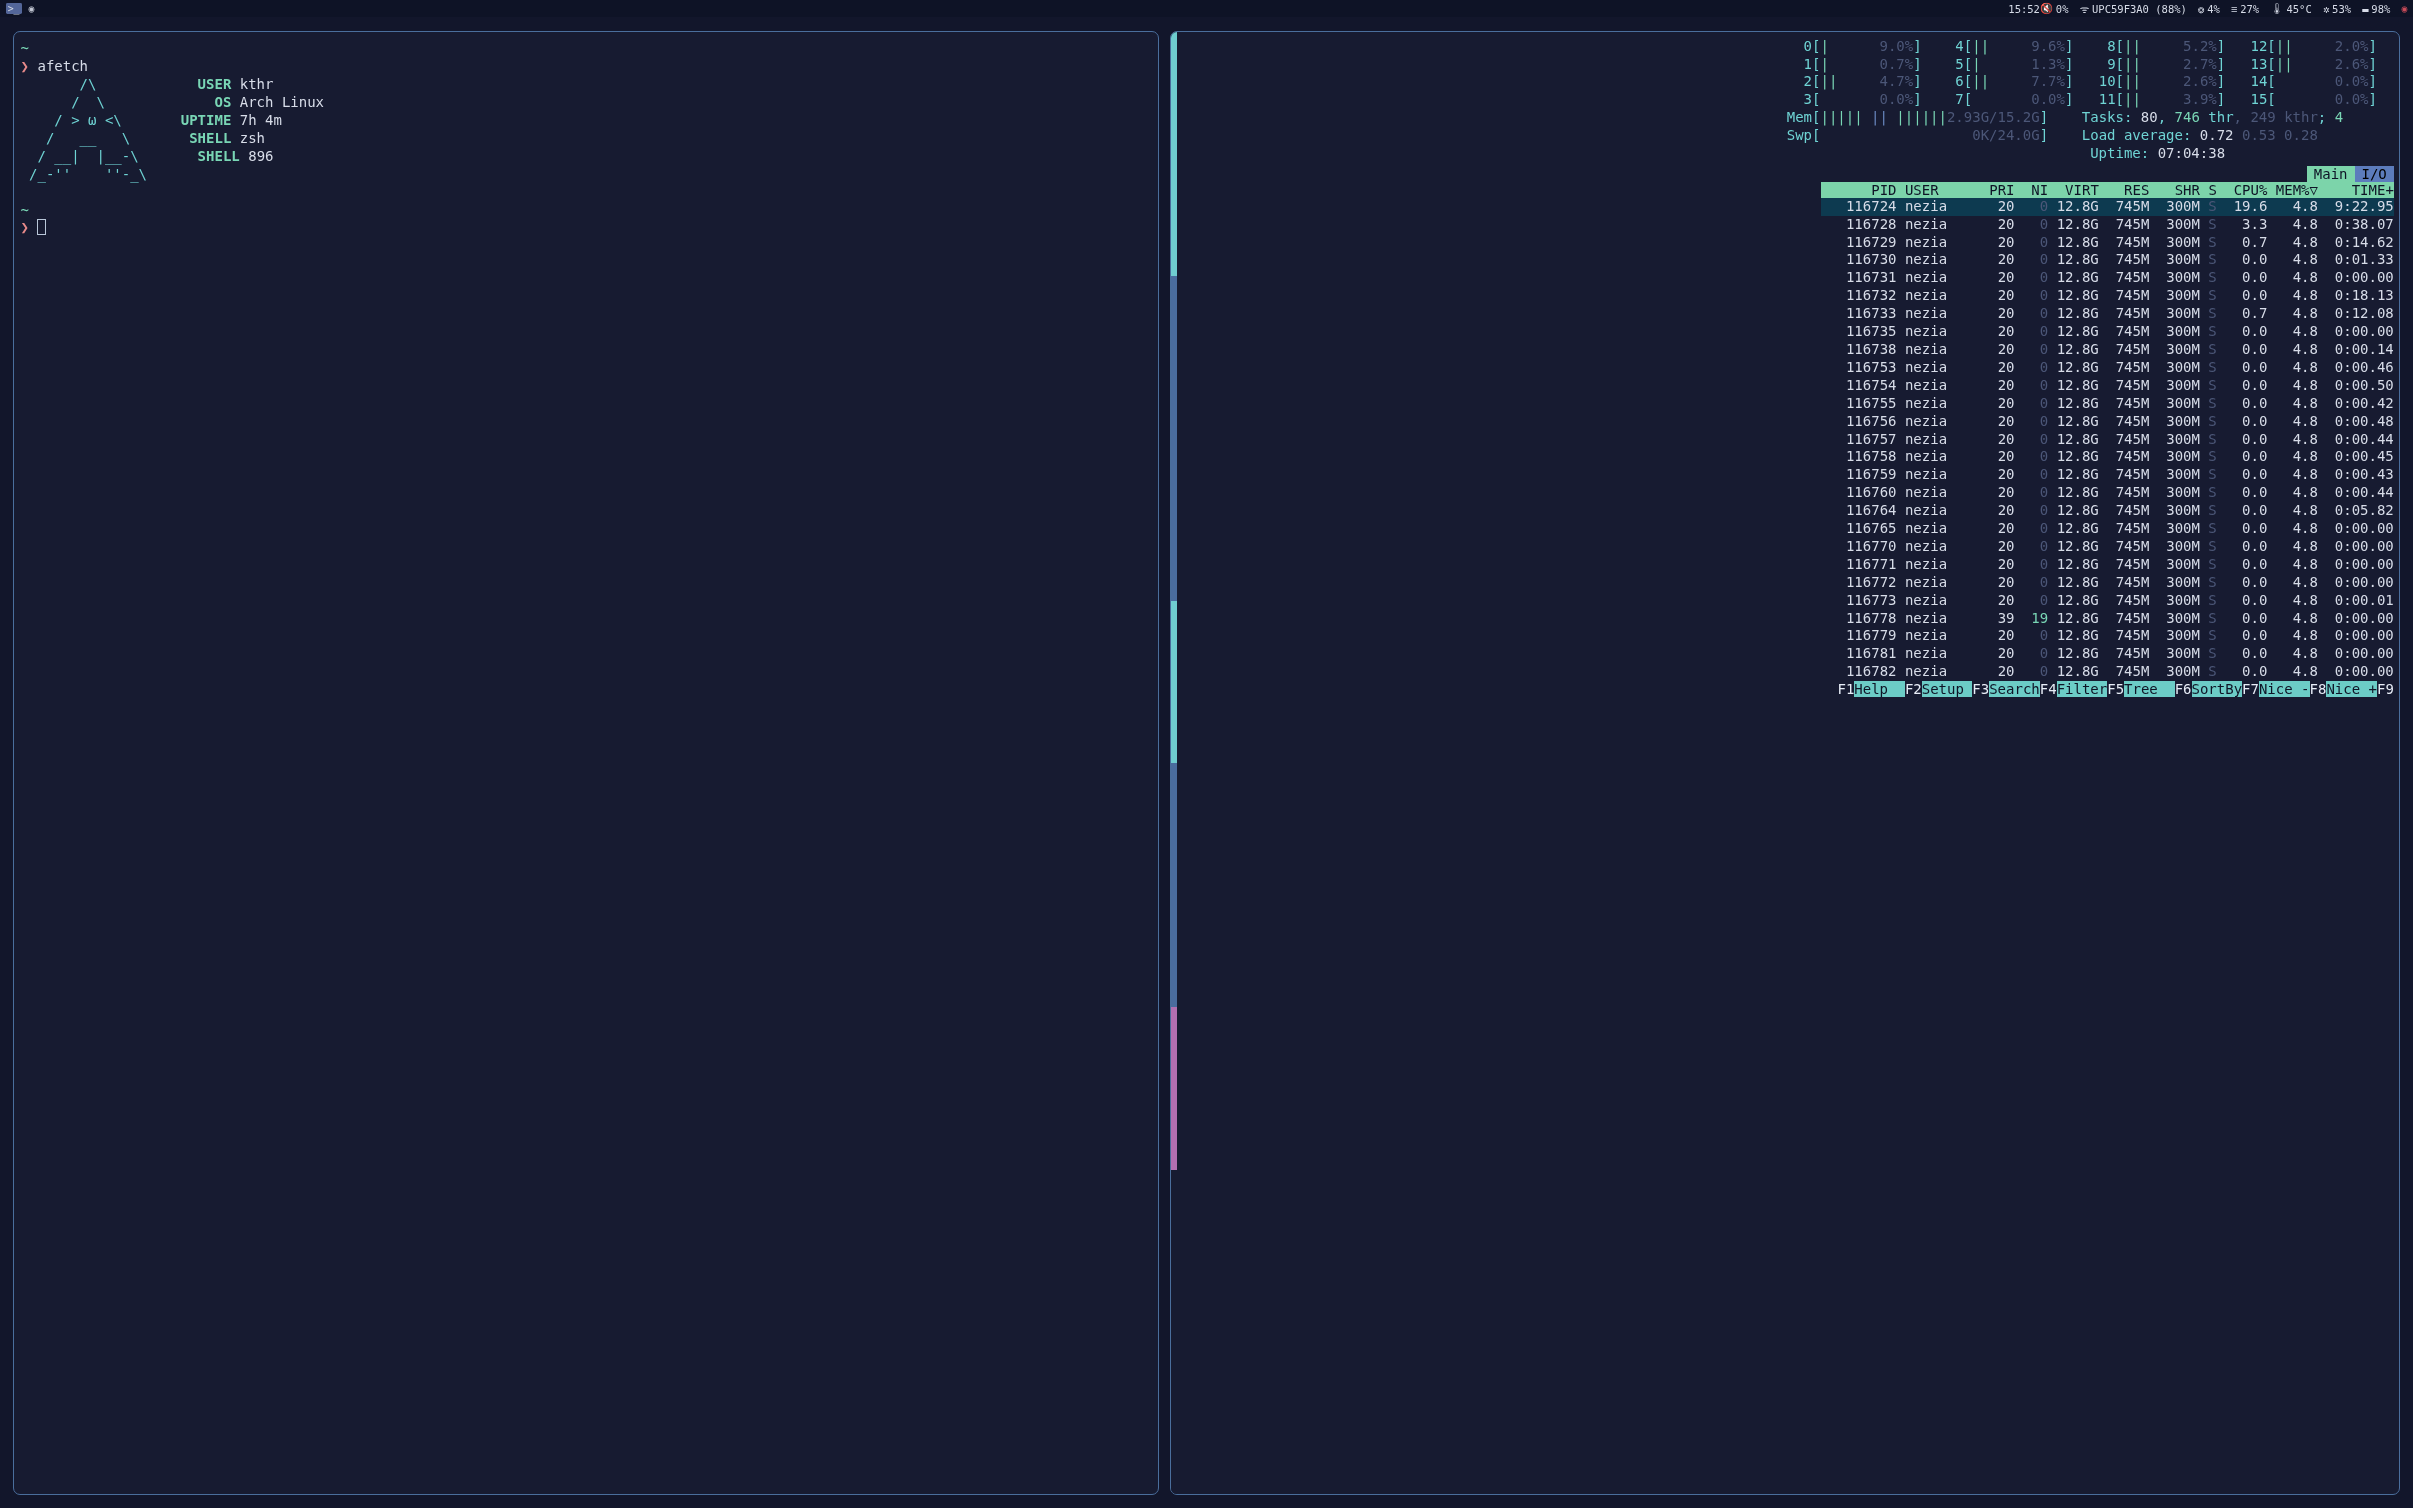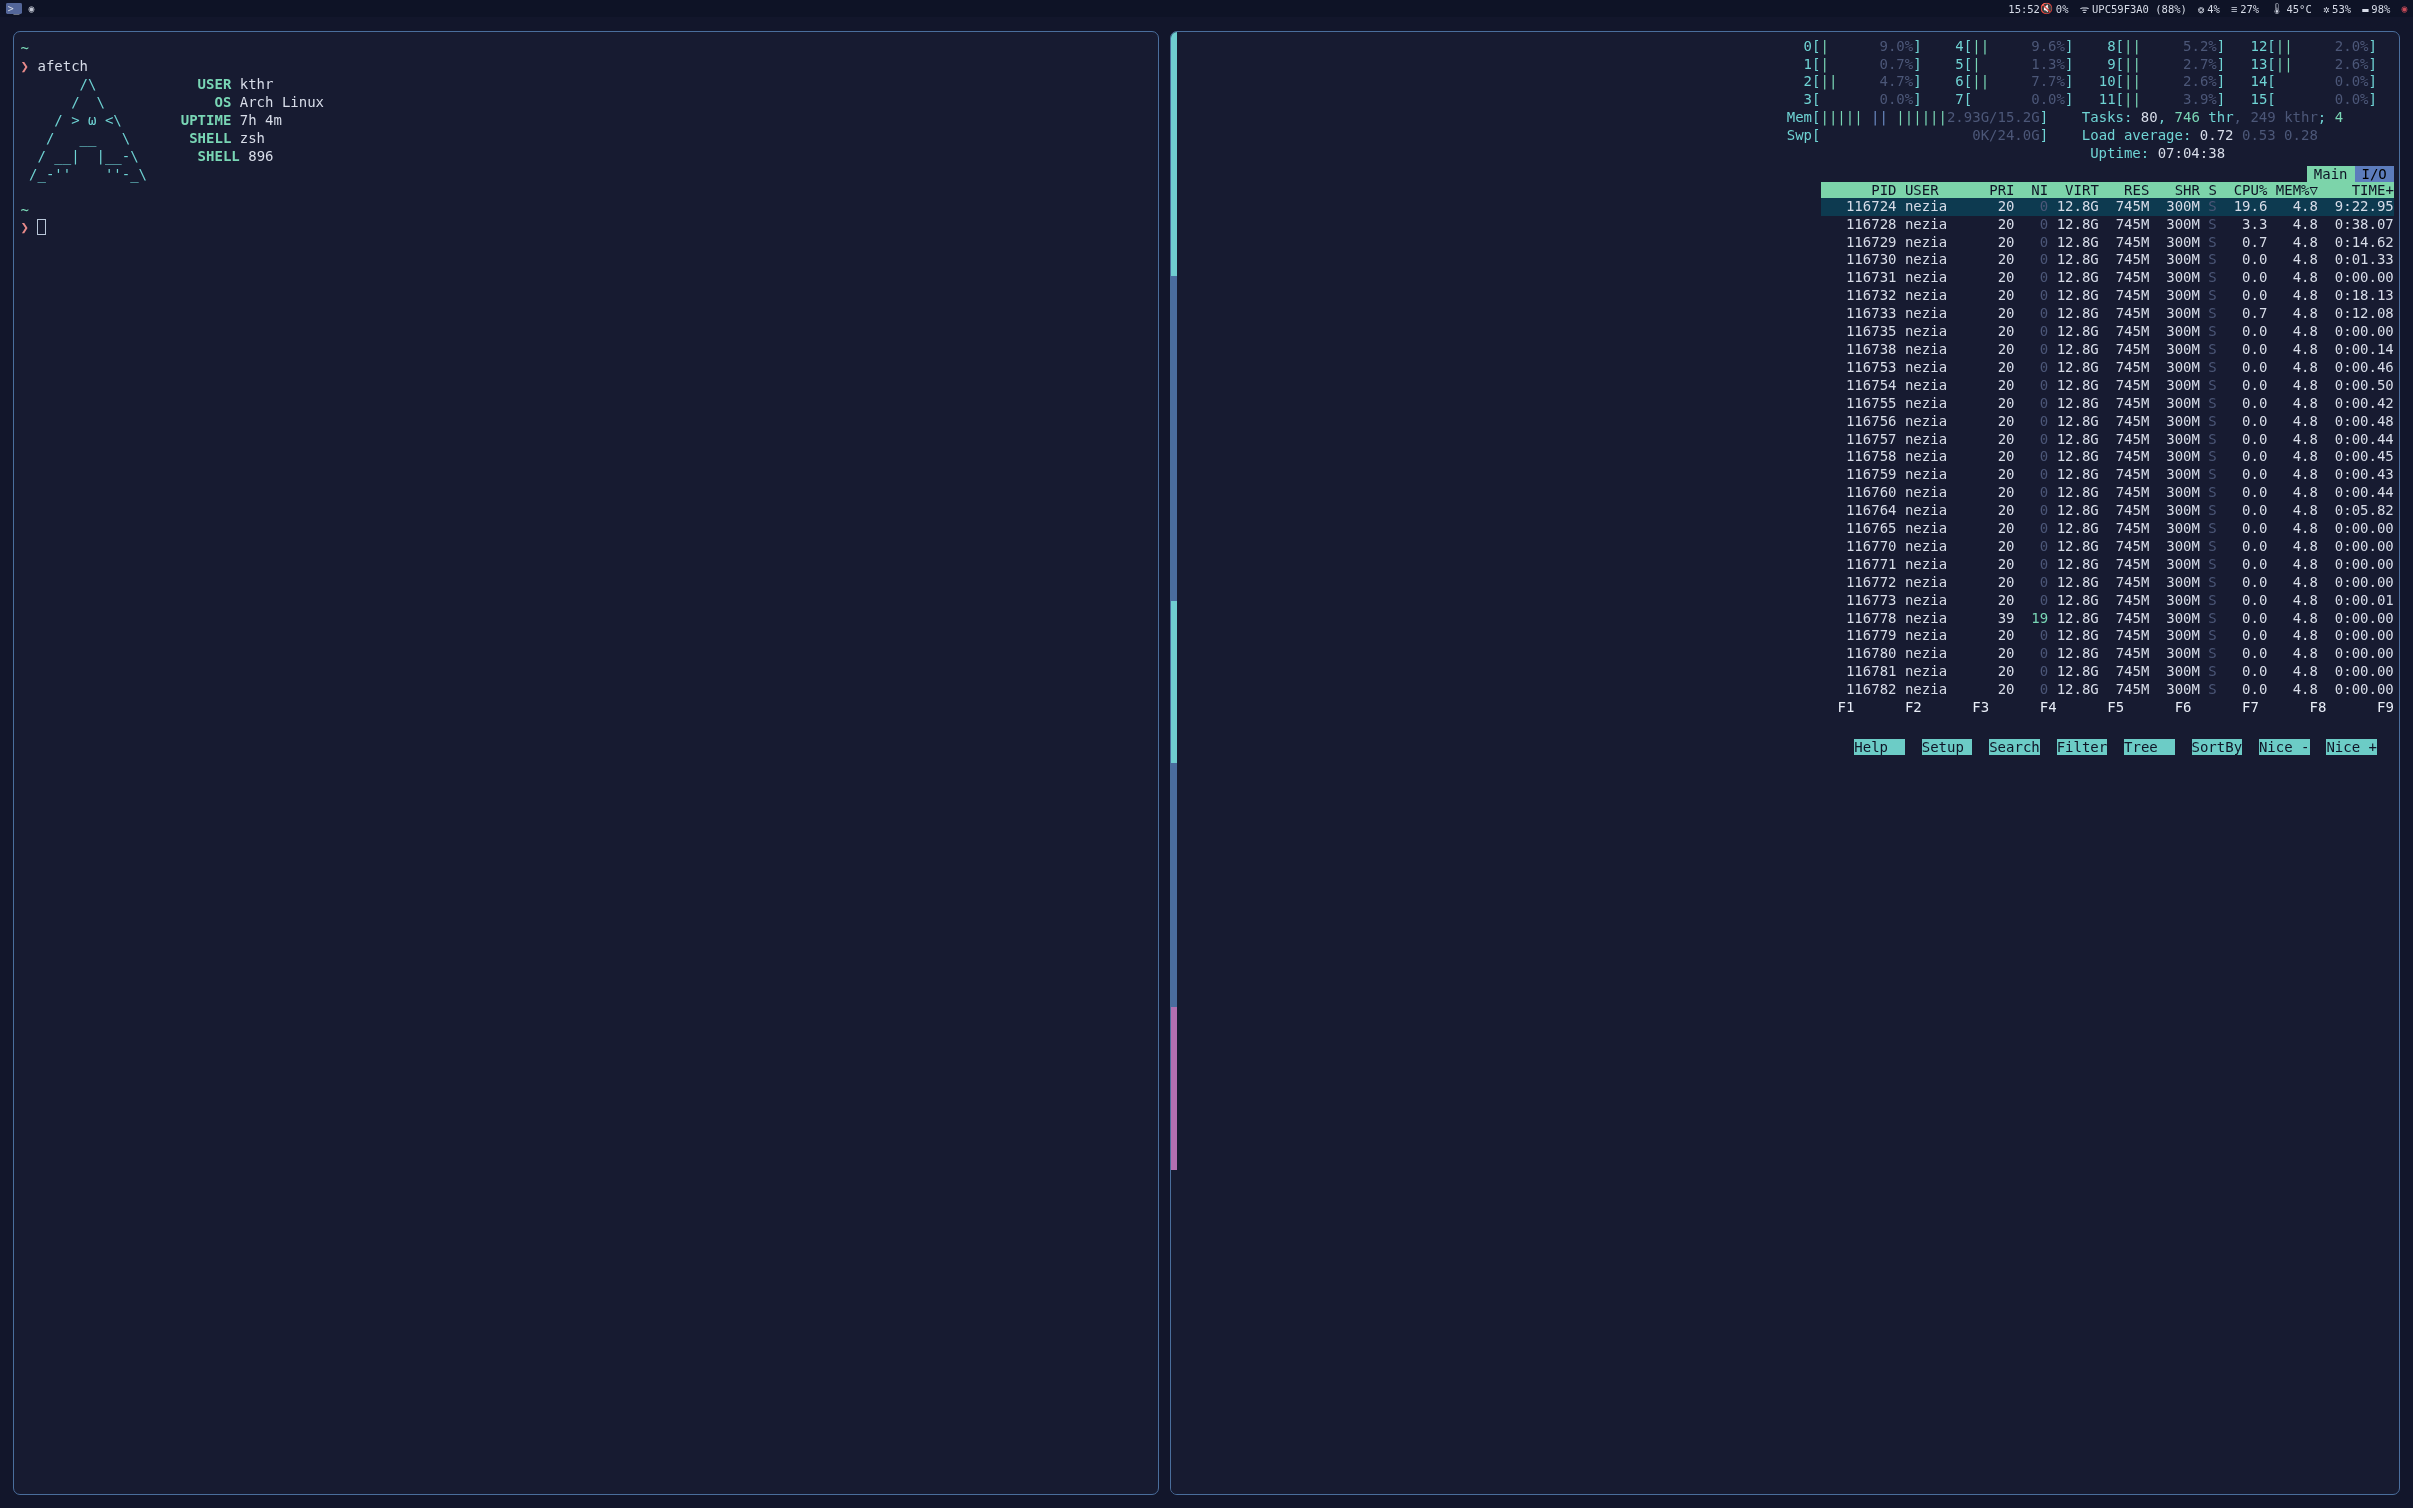--- a/index.html
+++ b/index.html
@@ -52,21 +52,21 @@
   .htop { flex:1; padding:5.6px 5.6px 0 0; overflow:hidden; display:flex; flex-direction:column;align-items:flex-end; }
   .meters { white-space:pre; line-height:1.28; font-size:14px; padding-left:5.6px; }
   .tabs { margin-top:2.8px; padding-left:12.6px; }
   .tab { display:inline-block; padding:0 7px; }
   .tab.main { background:var(--header-bg); color:var(--header-fg); }
   .tab.io { background:var(--tab-io-bg); color:#000000; }
   .proc-header { background:var(--header-bg); color:var(--header-fg); white-space:pre; }
   .proc-row { white-space:pre; line-height:1.28; }
   .proc-row.sel { background:var(--sel-bg); }
   .fkeys { white-space:pre; display:flex; }
-  .fkey-label { background:var(--fkey-bg); color:var(--header-fg);margin-top:40px; }
+  .fkey-label { background:var(--fkey-bg); color:var(--header-fg); }
   .fkey-key { color:#e8edf7; }
 
   .tr-icon { display:inline-flex; align-items:center; gap:2.8px; }
 </style>
 </head>
 <body>
 
 <div class="taskbar">
   <div class="left">
     <span class="icon" style="background:#5b6fa6;color:#e8eef8;padding:0 2.1px;border-radius:1.4px;">&gt;_</span>
@@ -170,21 +170,20 @@
           <div class="proc-row">   116759 nezia      20<span class="dim">   0</span> 12.8G  745M  300M<span class="dim"> S</span>   0.0   4.8  0:00.43</div>
           <div class="proc-row">   116760 nezia      20<span class="dim">   0</span> 12.8G  745M  300M<span class="dim"> S</span>   0.0   4.8  0:00.44</div>
           <div class="proc-row">   116764 nezia      20<span class="dim">   0</span> 12.8G  745M  300M<span class="dim"> S</span>   0.0   4.8  0:05.82</div>
           <div class="proc-row">   116765 nezia      20<span class="dim">   0</span> 12.8G  745M  300M<span class="dim"> S</span>   0.0   4.8  0:00.00</div>
           <div class="proc-row">   116770 nezia      20<span class="dim">   0</span> 12.8G  745M  300M<span class="dim"> S</span>   0.0   4.8  0:00.00</div>
           <div class="proc-row">   116771 nezia      20<span class="dim">   0</span> 12.8G  745M  300M<span class="dim"> S</span>   0.0   4.8  0:00.00</div>
           <div class="proc-row">   116772 nezia      20<span class="dim">   0</span> 12.8G  745M  300M<span class="dim"> S</span>   0.0   4.8  0:00.00</div>
           <div class="proc-row">   116773 nezia      20<span class="dim">   0</span> 12.8G  745M  300M<span class="dim"> S</span>   0.0   4.8  0:00.01</div>
           <div class="proc-row">   116778 nezia      39<span class="green">  19</span> 12.8G  745M  300M<span class="dim"> S</span>   0.0   4.8  0:00.00</div>
           <div class="proc-row">   116779 nezia      20<span class="dim">   0</span> 12.8G  745M  300M<span class="dim"> S</span>   0.0   4.8  0:00.00</div>
-          <div class="proc-row">   116780 nezia      20<span class="dim">   0</span> 12.8G  745M  300M<span class="dim"> S</span>   0.0   4.8  0:00.00</div>
           <div class="proc-row">   116781 nezia      20<span class="dim">   0</span> 12.8G  745M  300M<span class="dim"> S</span>   0.0   4.8  0:00.00</div>
           <div class="proc-row">   116782 nezia      20<span class="dim">   0</span> 12.8G  745M  300M<span class="dim"> S</span>   0.0   4.8  0:00.00</div>
         </div>
       <div class="fkeys" id="fkeys"><span class="fkey-key">F1</span><span class="fkey-label">Help  </span><span class="fkey-key">F2</span><span class="fkey-label">Setup </span><span class="fkey-key">F3</span><span class="fkey-label">Search</span><span class="fkey-key">F4</span><span class="fkey-label">Filter</span><span class="fkey-key">F5</span><span class="fkey-label">Tree  </span><span class="fkey-key">F6</span><span class="fkey-label">SortBy</span><span class="fkey-key">F7</span><span class="fkey-label">Nice -</span><span class="fkey-key">F8</span><span class="fkey-label">Nice +</span><span class="fkey-key">F9</span><span class="fkey-label"></span></div>
     </div>
   </div>
 </div>
 
 
 </body></html>

